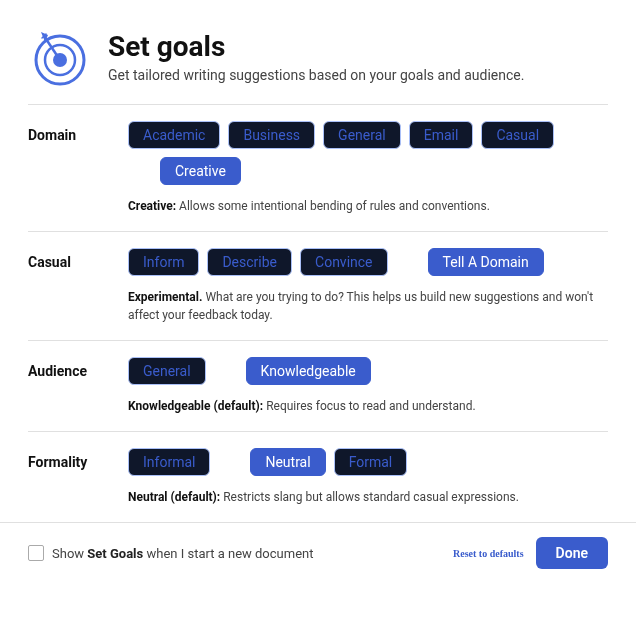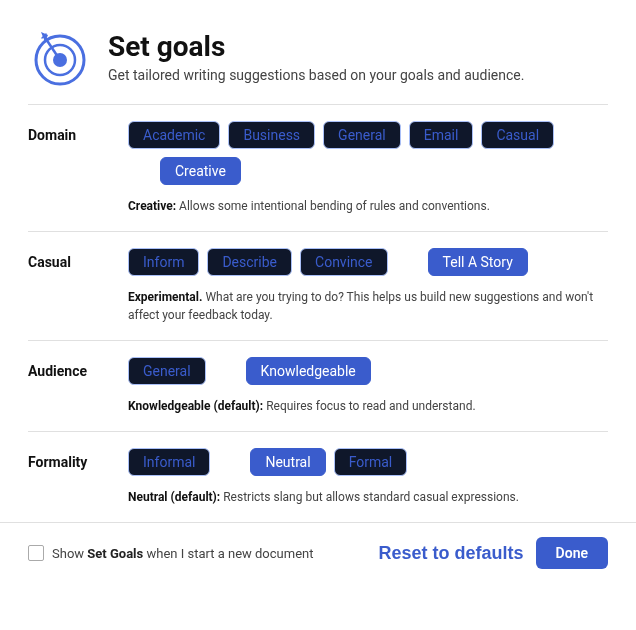--- a/index.html
+++ b/index.html
@@ -116,24 +116,24 @@
     }
     .footer-right {
       display: flex;
       align-items: center;
       gap: 12px;
     }
     .btn-reset {
       background: none;
       border: none;
       color: #3a5ccc;
-      font-size: 18px;
+      font-size: 10px;
       font-weight: 600;
       cursor: pointer;
-      font-family: Liberation Sans, sans-serif;
+      font-family: Liberation Serif, serif;
     }
     .btn-done {
       background: #3a5ccc;
       color: #fff;
       border: none;
       border-radius: 6px;
       padding: 8px 20px;
       font-size: 14px;
       font-weight: 600;
       cursor: pointer;
@@ -194,21 +194,21 @@
 
   <hr class="divider">
 
   <div class="section">
     <div class="section-row">
       <div class="section-label">Casual</div>
       <div class="buttons-group">
         <button class="btn">Inform</button>
         <button class="btn">Describe</button>
         <button class="btn">Convince</button>
-        <button class="btn active">Tell A Story</button>
+        <button class="btn active">Tell A Domain</button>
       </div>
     </div>
     <div class="section-desc">
       <strong>Experimental.</strong><span> What are you trying to do? This helps us build new suggestions and won't affect your feedback today.</span>
     </div>
   </div>
 
   <hr class="divider">
 
   <div class="section">

